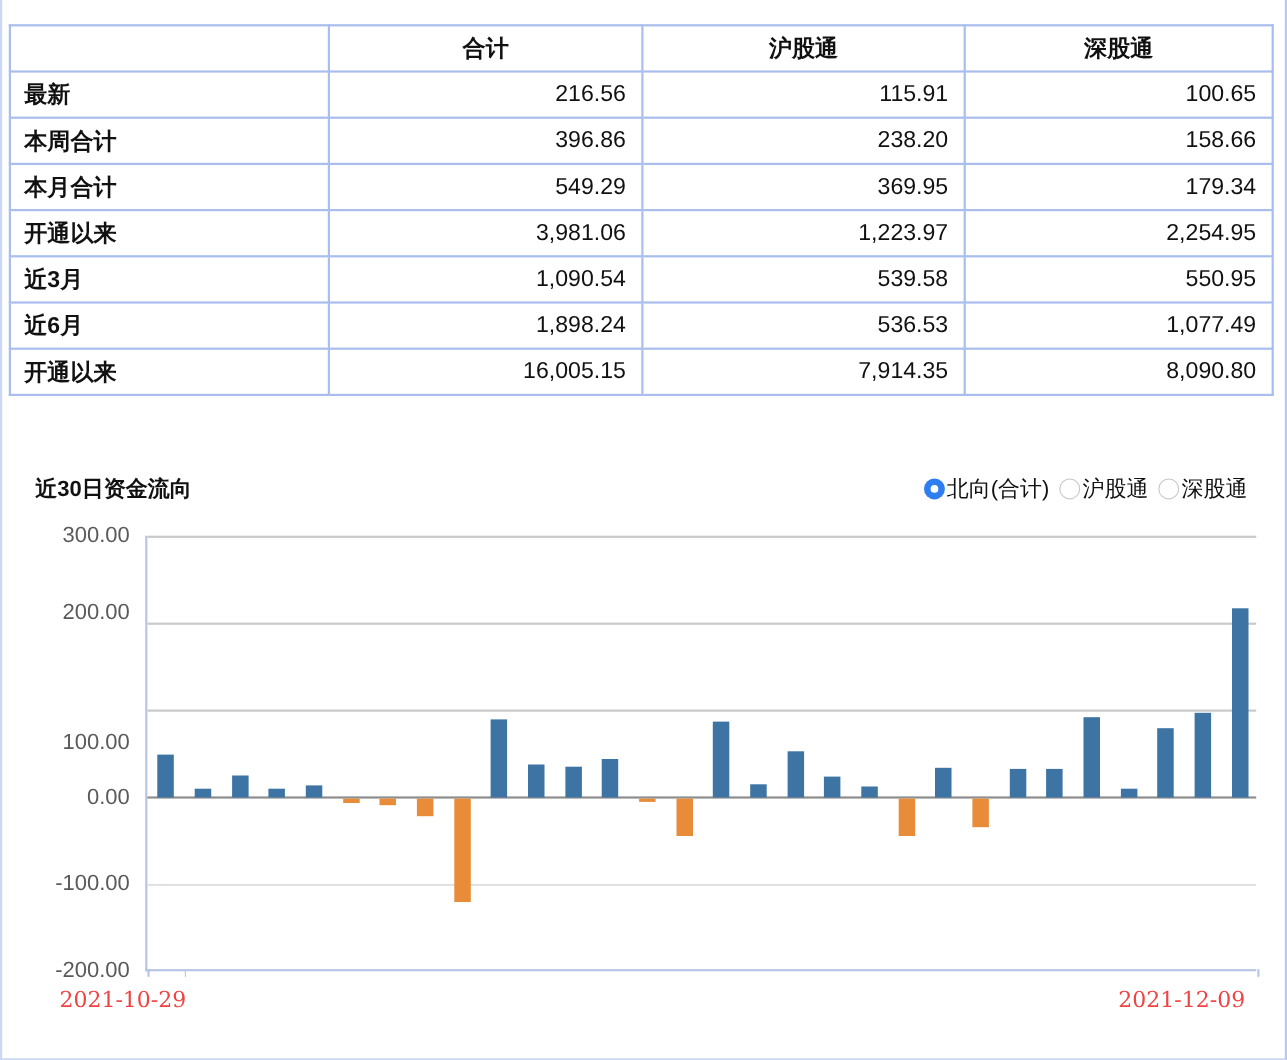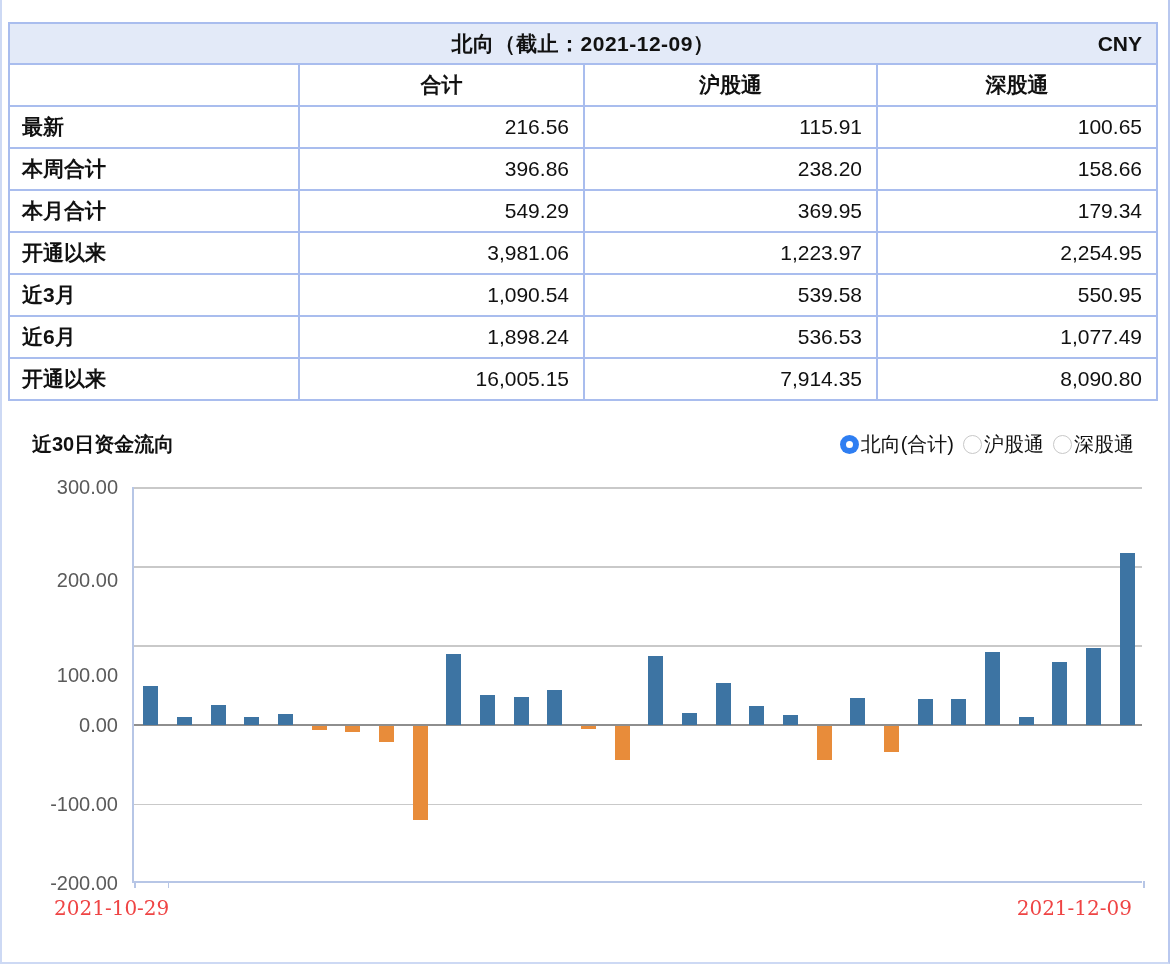--- a/index.html
+++ b/index.html
@@ -91,26 +91,20 @@
 <div class="page">
 
   <table class="nb">
     <colgroup>
         <col style="width:290px">
         <col style="width:285px">
         <col style="width:293px">
         <col style="width:280px">
       </colgroup>
     <tbody>
-        <tr class="title-row">
-      <td colspan="4">
-        <span class="title-center">北向（截止：2021-12-09）</span>
-        <span class="title-cny">CNY</span>
-      </td>
-    </tr>
     <tr class="colhead-row">
       <th></th>
       <th>合计</th>
       <th>沪股通</th>
       <th>深股通</th>
     </tr>
     </tbody>
       <tbody>
         <tr>
           <th class="row-label">最新</th>
@@ -170,21 +164,21 @@
         </span>
         <span class="radio-item">
           <span class="radio-circle"></span>
           <span>深股通</span>
         </span>
       </div>
   </div>
 
   <div>
       <div class="y-label" style="top: 487px;">300.00</div>
-      <div class="y-label" style="top: 580px;">200.00</div>
+      <div class="y-label" style="top: 557px;">200.00</div>
       <div class="y-label" style="top: 675px; text-align: right;">100.00</div>
       <div class="y-label" style="top: 724.6px;">0.00</div>
       <div class="y-label" style="top: 803.8px;">-100.00</div>
       <div class="y-label" style="top: 883px;">-200.00</div>
     </div>
 
   <div class="plot">
       <div class="gridline" style="top: 0px;"></div>
       <div class="gridline" style="top: 79.2px;"></div>
       <div class="gridline" style="top: 158.4px;"></div>

